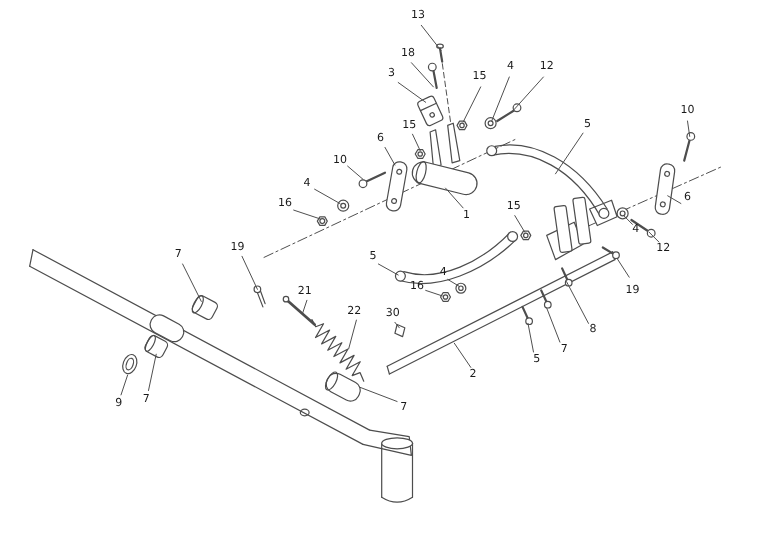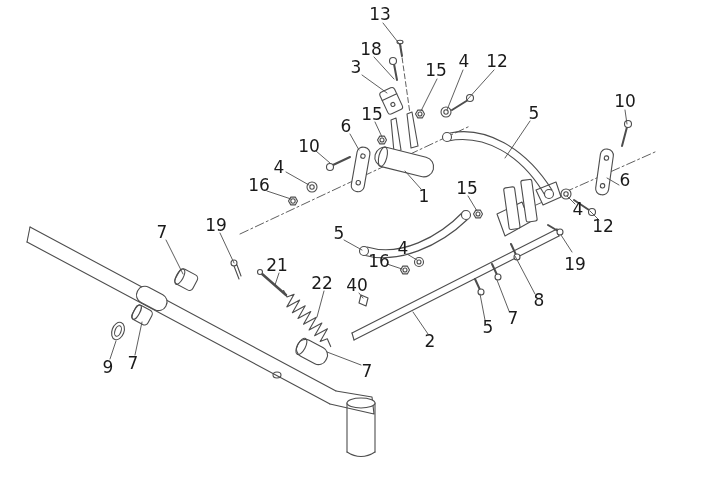--- a/index.html
+++ b/index.html
@@ -8,21 +8,21 @@
     width: 708px;
     height: 494px;
     background: #ffffff;
     overflow: hidden;
     font-family: "DejaVu Sans", sans-serif;
   }
   .stage svg { position: absolute; left: 0; top: 0; }
   .callout {
     position: absolute;
     transform: translate(-50%, -50%);
-    font-size: 17px;
+    font-size: 10px;
     line-height: 1;
     color: #1a1a1a;
     user-select: none;
     white-space: nowrap;
   }
 </style>
 </head>
 <body>
 
 <div class="stage">
@@ -260,21 +260,21 @@
   <div class="callout" style="left:578px; top:209px">4</div>
   <div class="callout" style="left:603px; top:226px">12</div>
   <div class="callout" style="left:162px; top:232px">7</div>
   <div class="callout" style="left:216px; top:225px">19</div>
   <div class="callout" style="left:339px; top:233px">5</div>
   <div class="callout" style="left:403px; top:248px">4</div>
   <div class="callout" style="left:379px; top:261px">16</div>
   <div class="callout" style="left:575px; top:264px">19</div>
   <div class="callout" style="left:277px; top:265px">21</div>
   <div class="callout" style="left:322px; top:283px">22</div>
-  <div class="callout" style="left:357px; top:285px">40</div>
+  <div class="callout" style="left:357px; top:285px">30</div>
   <div class="callout" style="left:539px; top:300px">8</div>
   <div class="callout" style="left:430px; top:341px">2</div>
   <div class="callout" style="left:488px; top:327px">5</div>
   <div class="callout" style="left:513px; top:318px">7</div>
   <div class="callout" style="left:108px; top:367px">9</div>
   <div class="callout" style="left:133px; top:363px">7</div>
   <div class="callout" style="left:367px; top:371px">7</div>
 
 </div>
 

